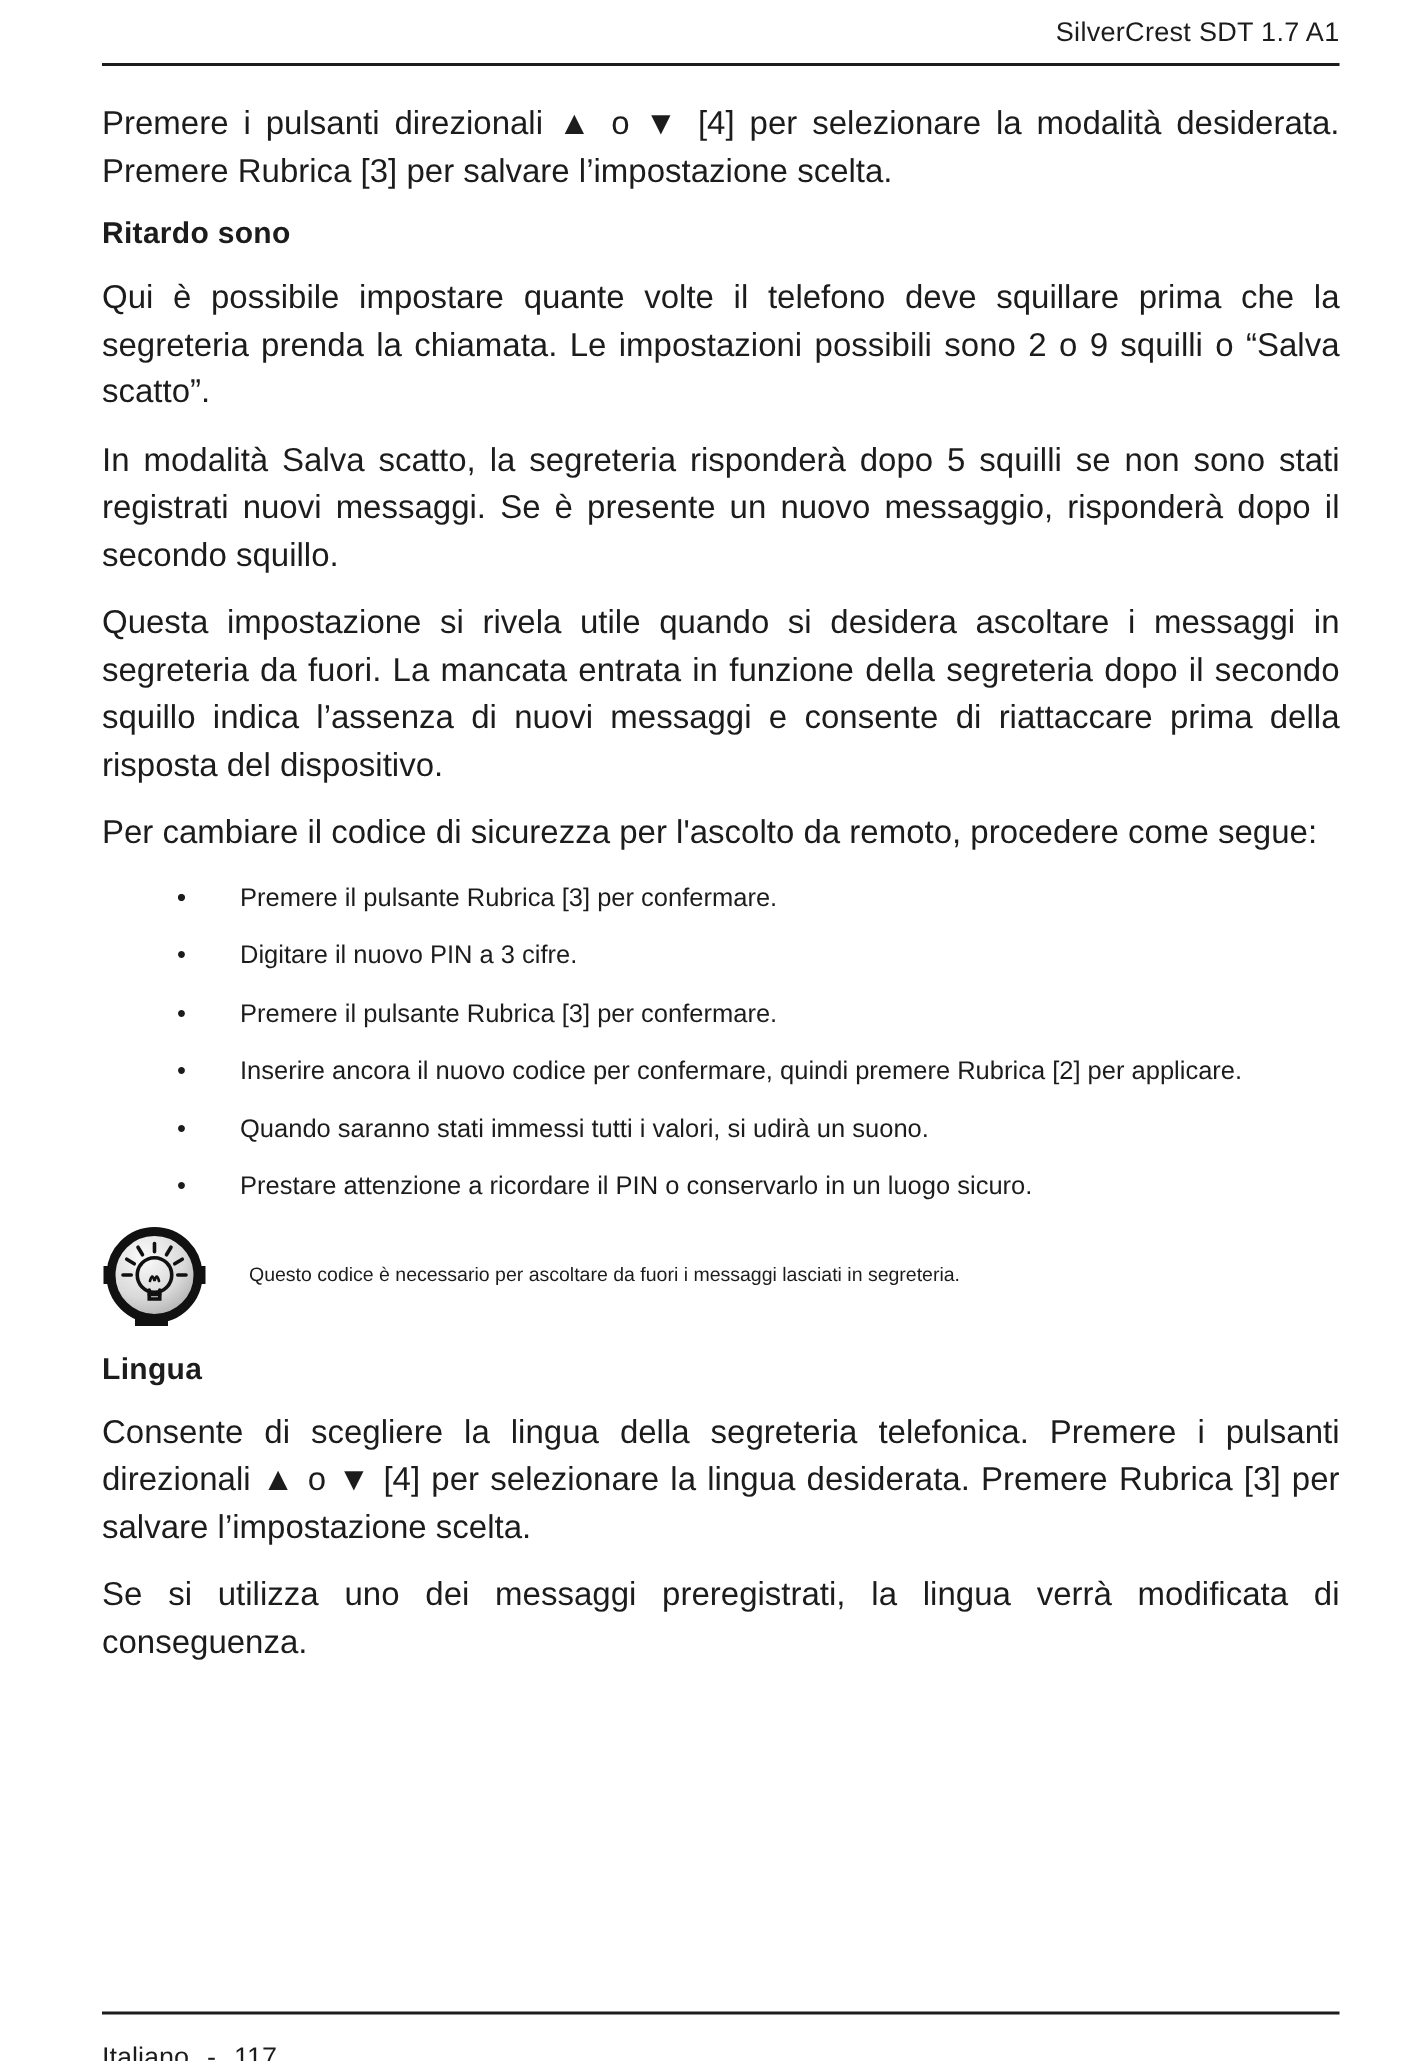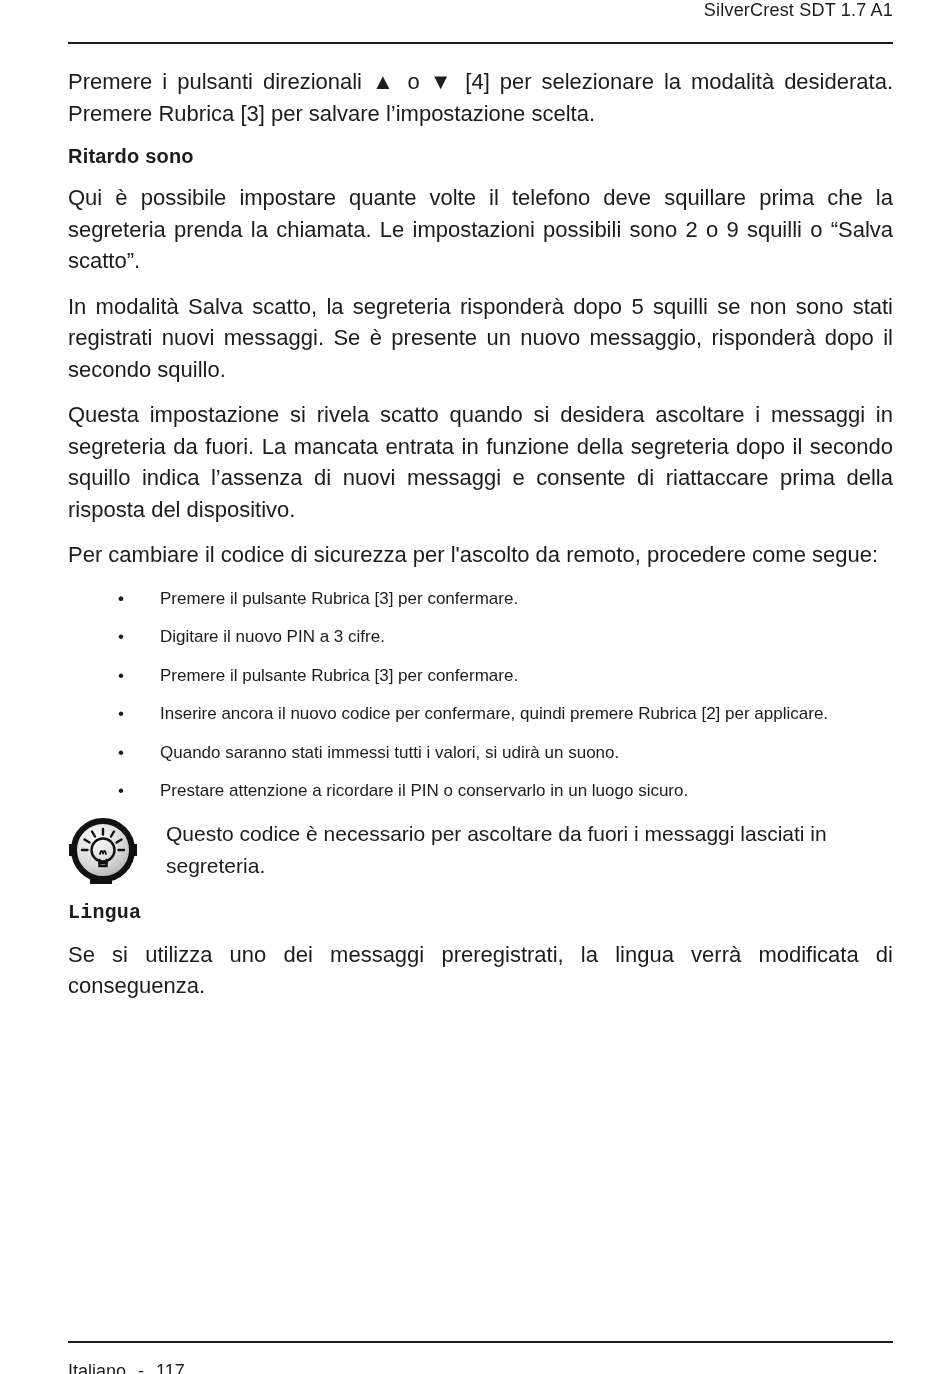--- a/index.html
+++ b/index.html
@@ -17,20 +17,21 @@
     position: absolute;
     left: 68px;
     width: 825px;
     top: 0;
   }
   .header {
     height: 44px;
     border-bottom: 2px solid #1c1c1c;
     display: flex;
     justify-content: flex-end;
+    align-items: flex-end;
     padding-bottom: 10px;
     box-sizing: border-box;
   }
   .header-title {
     font-size: 18px;
     letter-spacing: 0.2px;
     white-space: nowrap;
   }
   p.body-par {
     font-size: 22px;
@@ -72,24 +73,24 @@
     display: flex;
     align-items: center;
   }
   .tip-icon-wrap {
     width: 70px;
     height: 72px;
     flex: 0 0 auto;
   }
   .tip-text {
     margin-left: 28px;
-    font-size: 21px;
+    font-size: 13px;
     line-height: 31.5px;
   }
-  .lingua-heading { margin-top: 64px; font-family: Liberation Mono, monospace; }
+  .lingua-heading { margin-top: 64px; }
   .footer {
     position: absolute;
     left: 68px;
     width: 825px;
     top: 1341px;
     border-top: 2px solid #1c1c1c;
     text-align: left;
     padding-top: 18px;
   }
   .footer-text {
@@ -106,21 +107,21 @@
 
     <div class="header">
       <span class="header-title">SilverCrest SDT 1.7 A1</span>
     </div>
 
     <p class="body-par first-par">Premere i pulsanti direzionali ▲ o ▼ [4] per selezionare la modalità desiderata. Premere Rubrica [3] per salvare l’impostazione scelta.</p>
 
     <h2 class="section-heading">Ritardo sono</h2>
     <p class="body-par after-heading">Qui è possibile impostare quante volte il telefono deve squillare prima che la segreteria prenda la chiamata. Le impostazioni possibili sono 2 o 9 squilli o “Salva scatto”.</p>
     <p class="body-par">In modalità Salva scatto, la segreteria risponderà dopo 5 squilli se non sono stati registrati nuovi messaggi. Se è presente un nuovo messaggio, risponderà dopo il secondo squillo.</p>
-    <p class="body-par">Questa impostazione si rivela scatto quando si desidera ascoltare i messaggi in segreteria da fuori. La mancata entrata in funzione della segreteria dopo il secondo squillo indica l’assenza di nuovi messaggi e consente di riattaccare prima della risposta del dispositivo.</p>
+    <p class="body-par">Questa impostazione si rivela utile quando si desidera ascoltare i messaggi in segreteria da fuori. La mancata entrata in funzione della segreteria dopo il secondo squillo indica l’assenza di nuovi messaggi e consente di riattaccare prima della risposta del dispositivo.</p>
 
     <p class="body-par after-heading">Per cambiare il codice di sicurezza per l'ascolto da remoto, procedere come segue:</p>
 
     <ul class="bullet-list">
       <li><span class="bullet-marker">•</span></li>
       <li><span class="bullet-marker">•</span><span>Premere il pulsante Rubrica [3] per confermare.</span></li>
       <li><span class="bullet-marker">•</span><span>Digitare il nuovo PIN a 3 cifre.</span></li>
       <li><span class="bullet-marker">•</span><span>Premere il pulsante Rubrica [3] per confermare.</span></li>
       <li><span class="bullet-marker">•</span><span>Inserire ancora il nuovo codice per confermare, quindi premere Rubrica [2] per applicare.</span></li>
       <li><span class="bullet-marker">•</span><span>Quando saranno stati immessi tutti i valori, si udirà un suono.</span></li>
@@ -153,20 +154,21 @@
             <line x1="48.5" y1="28.5" x2="53.5" y2="25.5"></line>
             <line x1="19.5" y1="36" x2="14" y2="36"></line>
             <line x1="50.5" y1="36" x2="56" y2="36"></line>
           </g>
         </svg>
       </span>
       <span class="tip-text">Questo codice è necessario per ascoltare da fuori i messaggi lasciati in segreteria.</span>
     </div>
 
     <h2 class="section-heading lingua-heading">Lingua</h2>
+    <p class="body-par after-heading">Consente di scegliere la lingua della segreteria telefonica. Premere i pulsanti direzionali ▲ o ▼ [4] per selezionare la lingua desiderata. Premere Rubrica [3] per salvare l’impostazione scelta.</p>
     <p class="body-par">Se si utilizza uno dei messaggi preregistrati, la lingua verrà modificata di conseguenza.</p>
 
   </div>
 
   <div class="footer">
     <span class="footer-text">Italiano - 117</span>
   </div>
 </div>
 
 </body></html>

